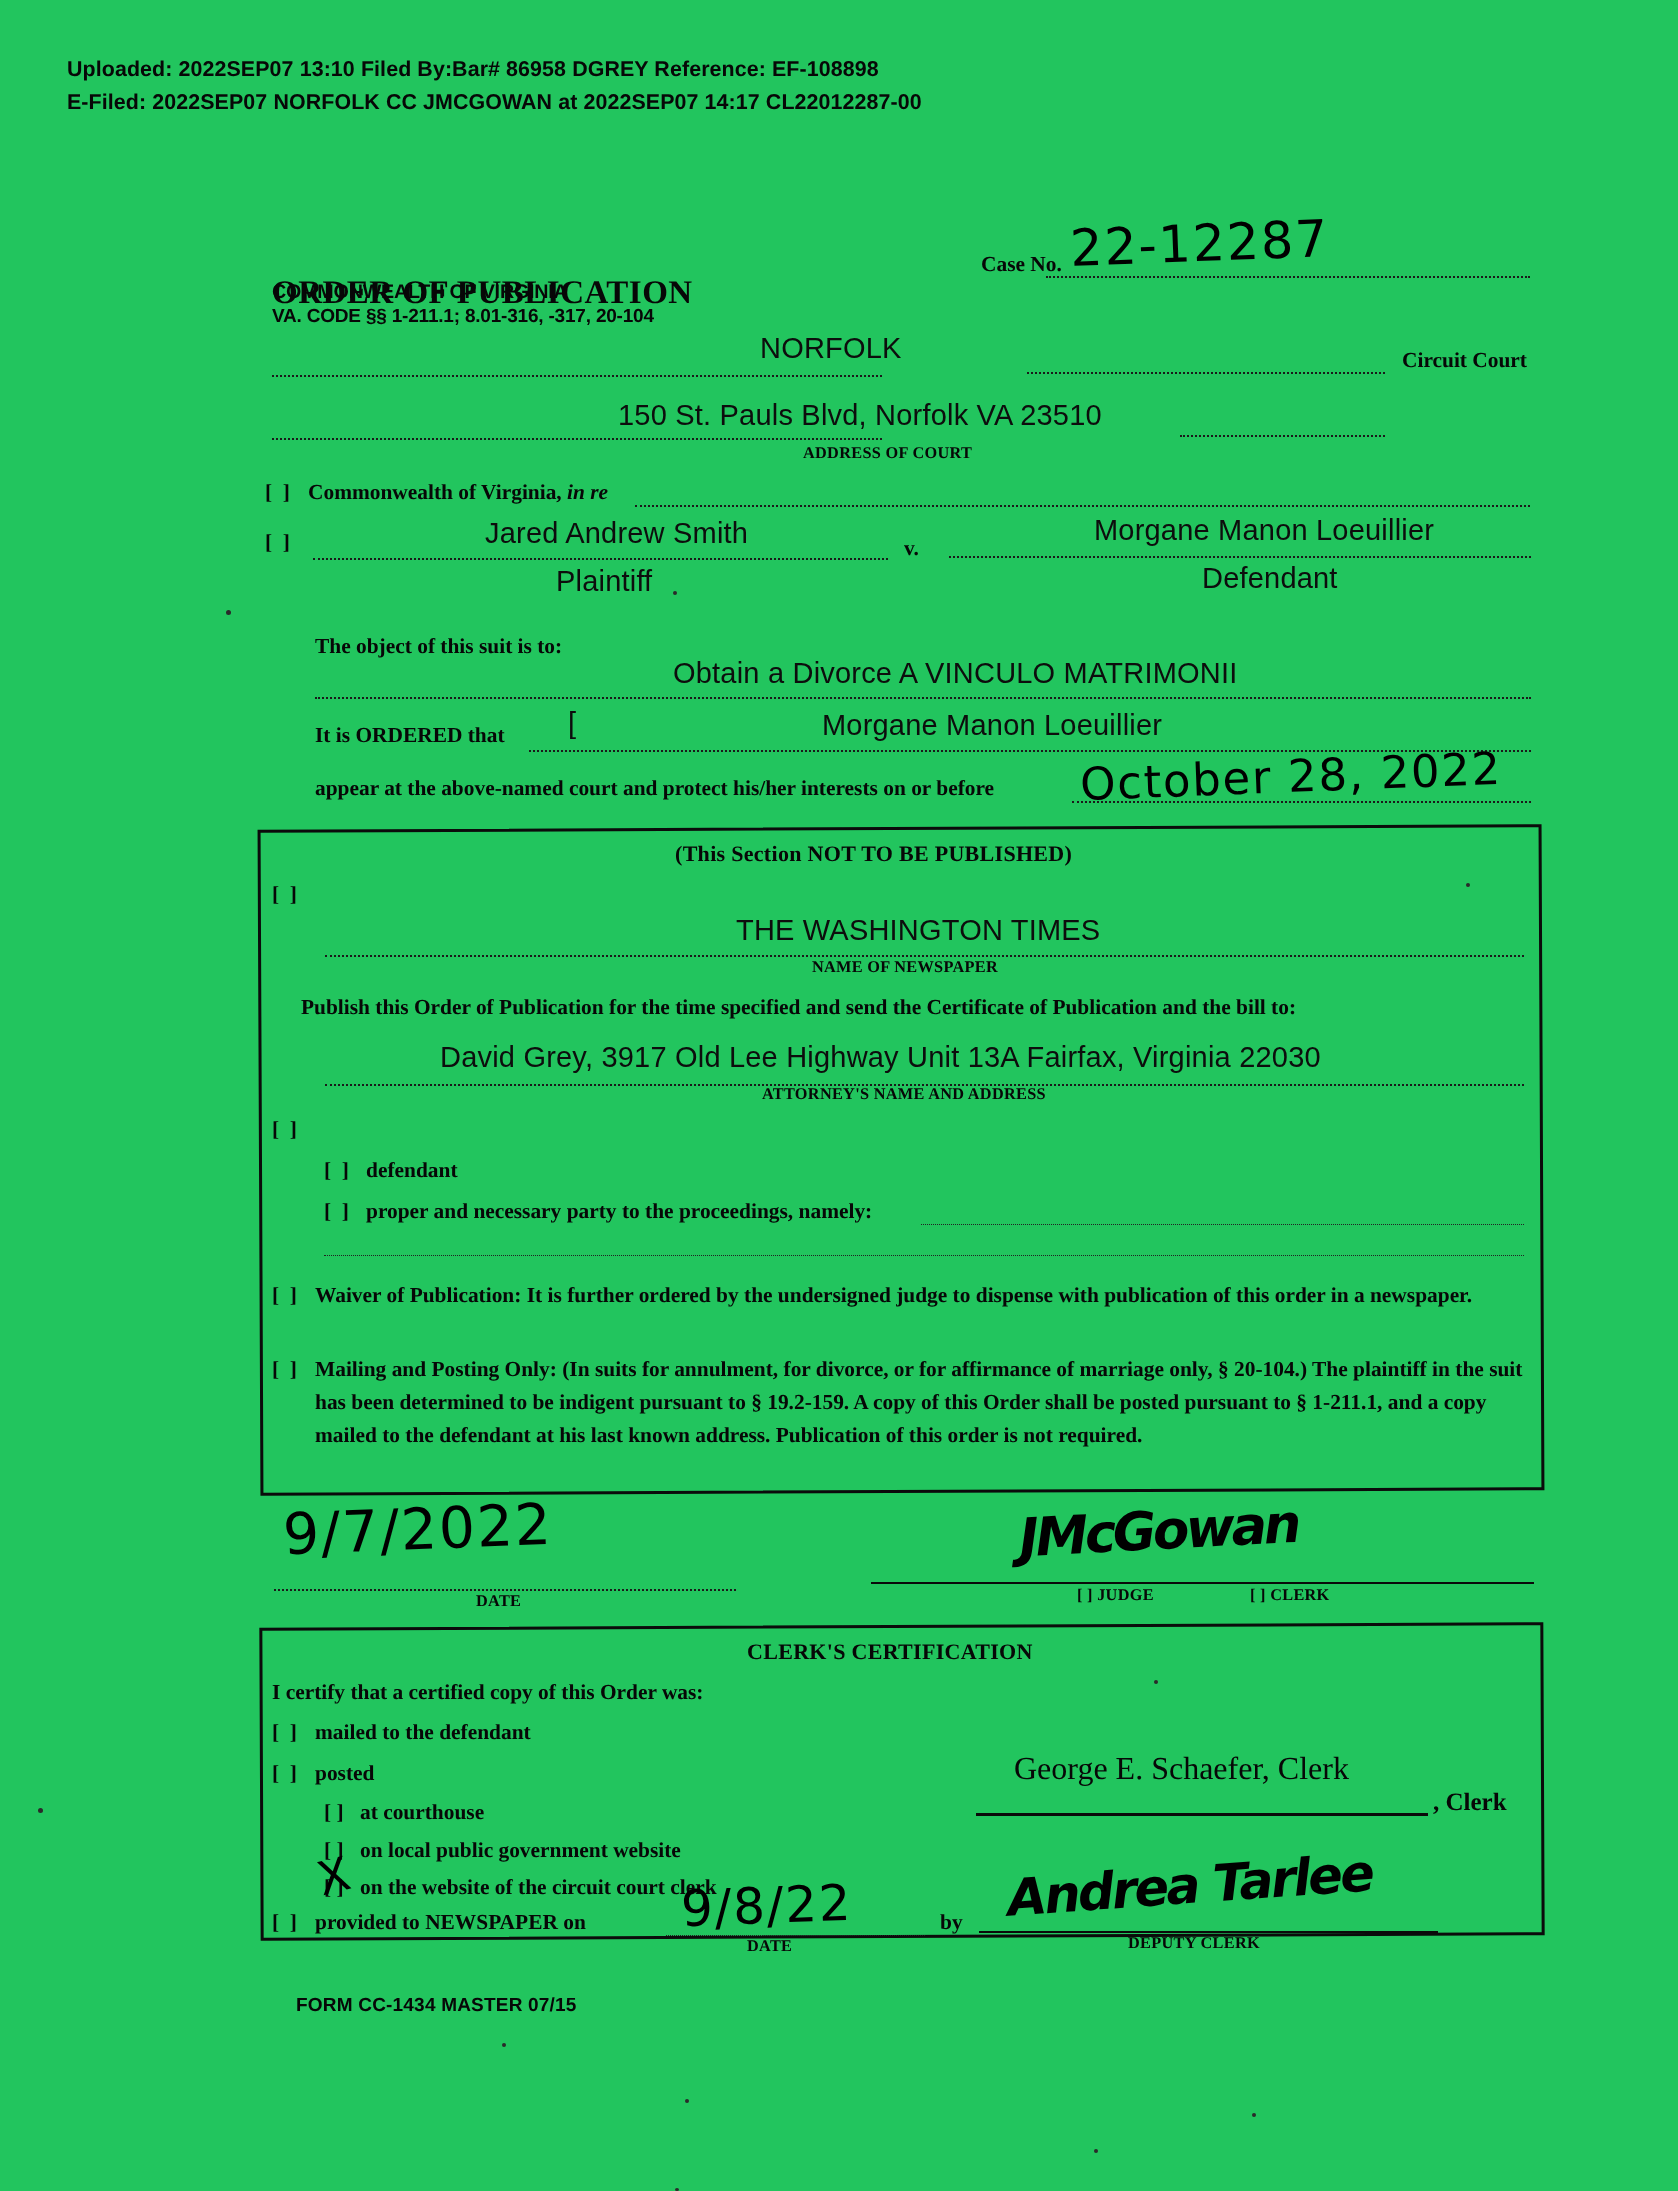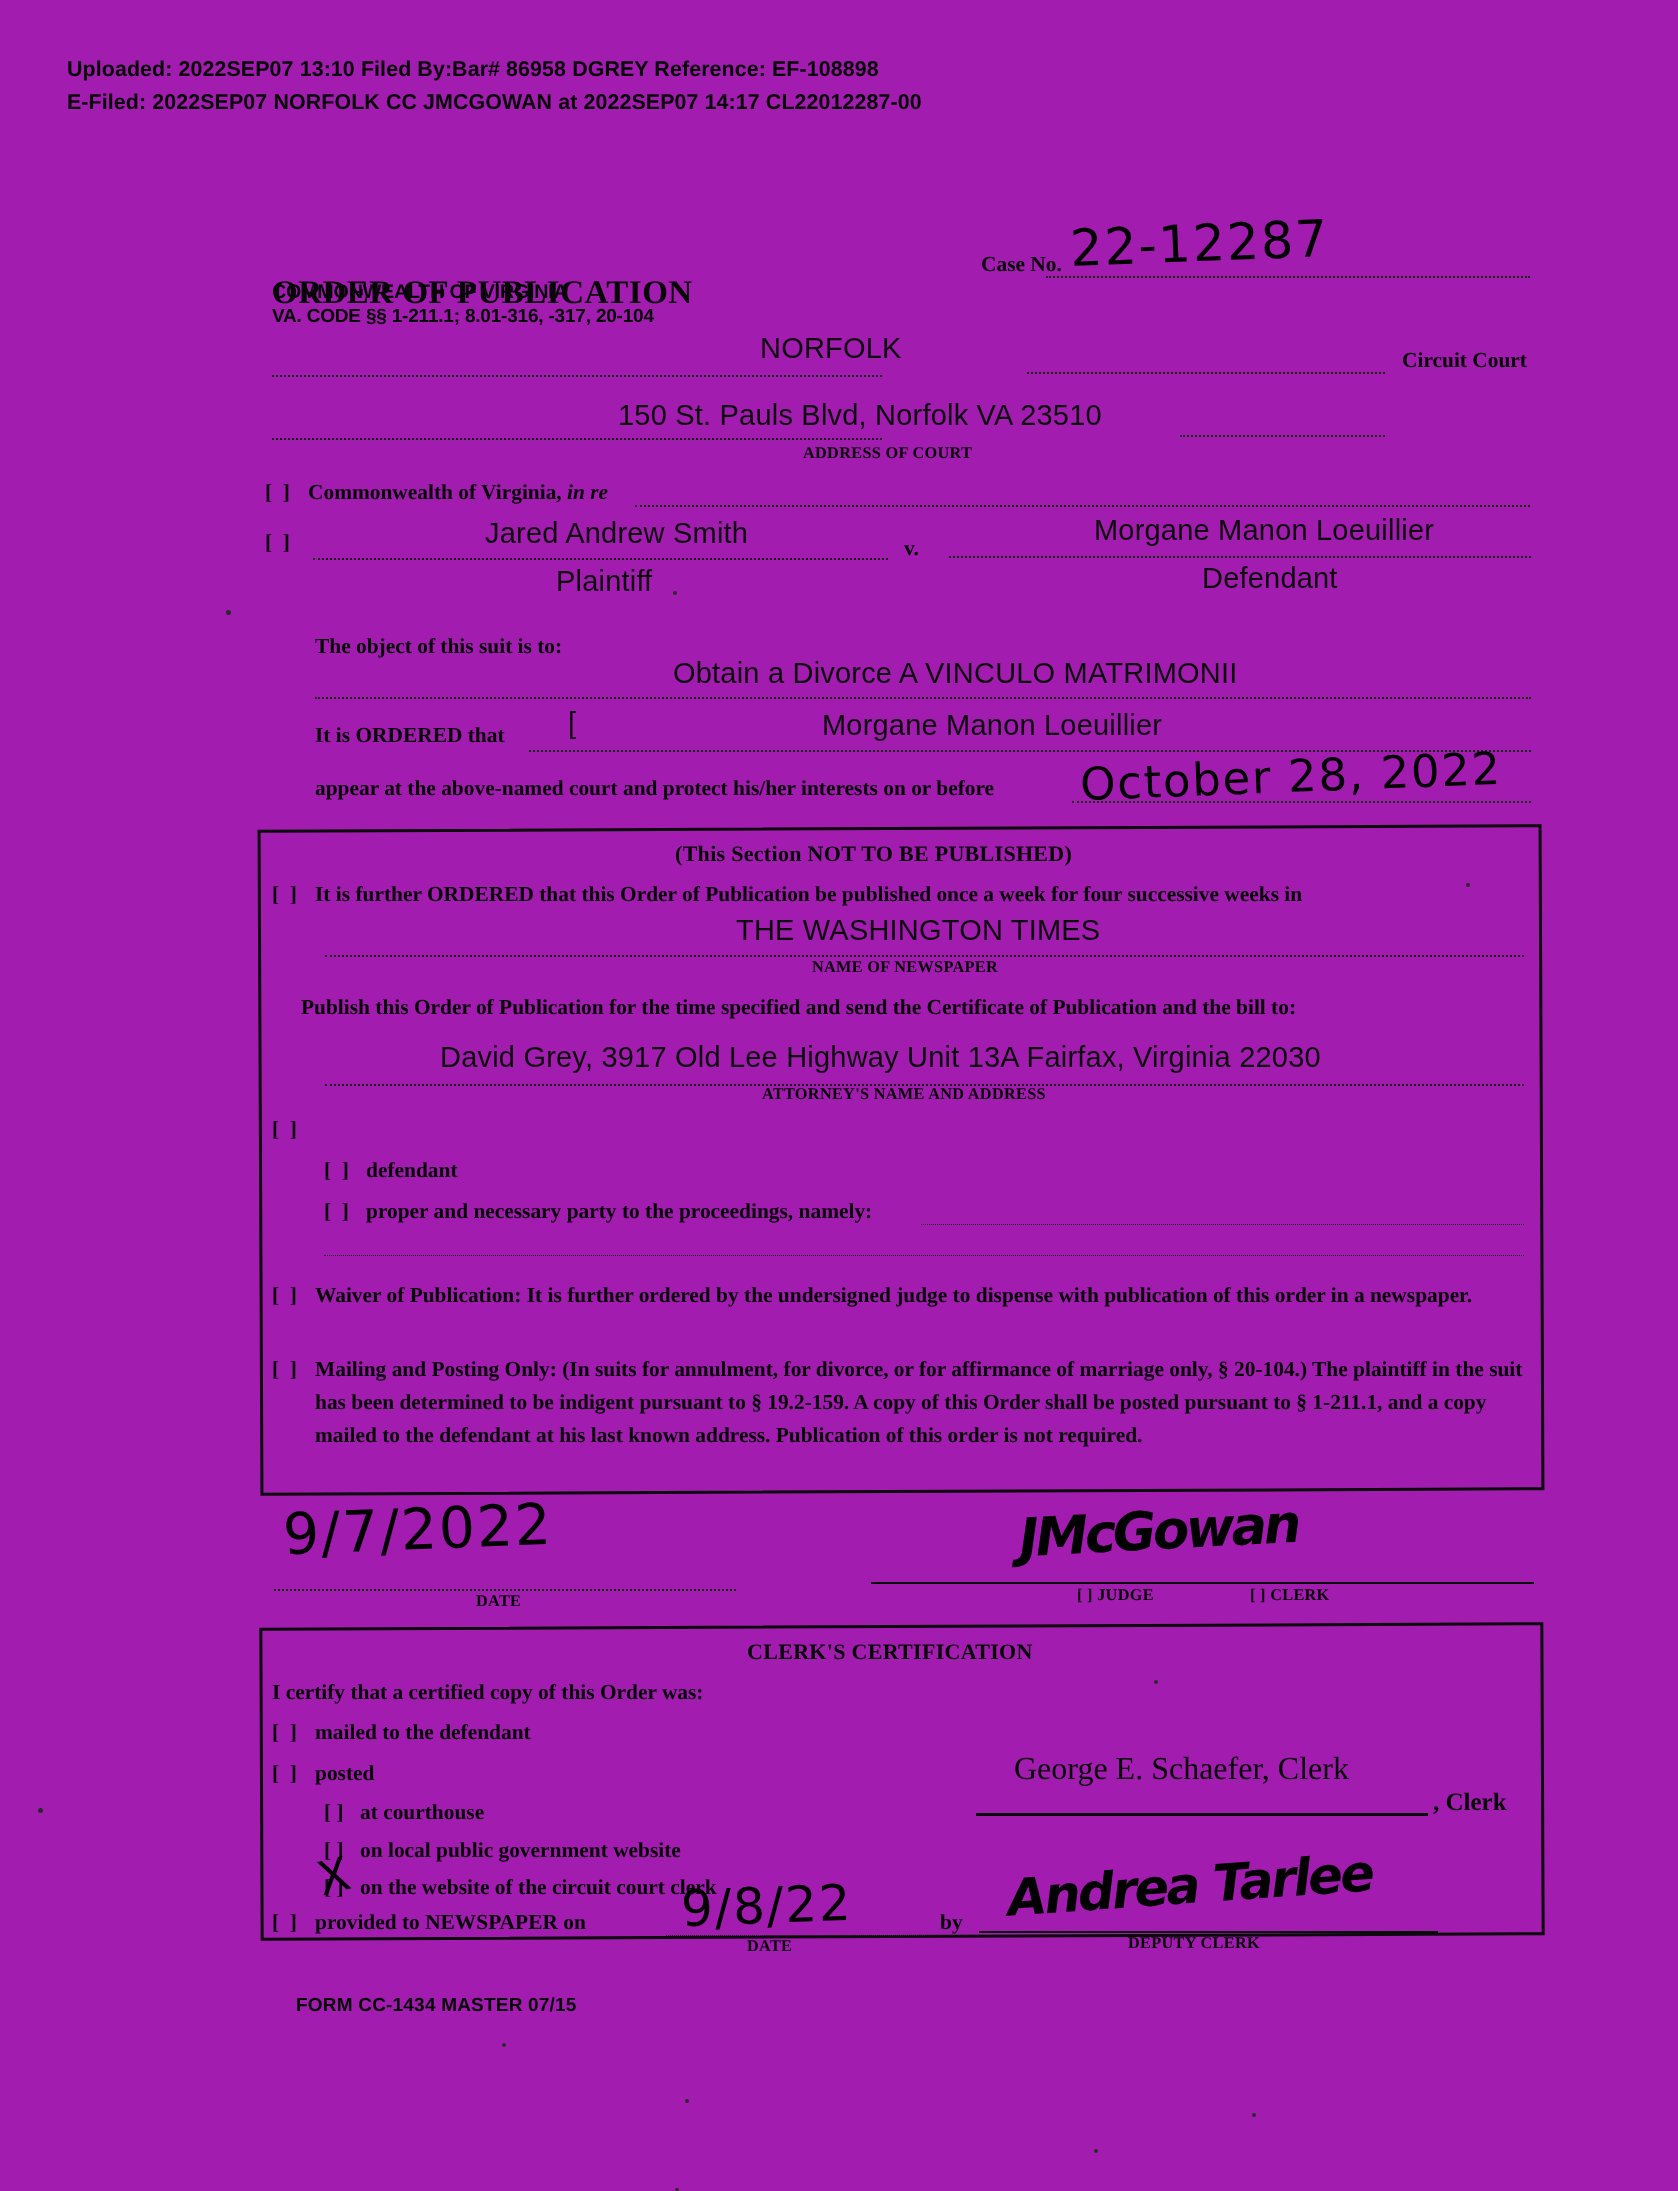--- a/index.html
+++ b/index.html
@@ -8,21 +8,21 @@
     background: #ffffff;
   }
   body {
     font-family: "Liberation Serif", serif;
     color: #000000;
   }
   #page {
     position: relative;
     width: 1679px;
     height: 2192px;
-    background: #a21caf;
+    background: #22c55e;
     overflow: hidden;
   }
 
   
   .abs { position: absolute; }
   .b  { font-weight: bold; }
   .i  { font-style: italic; }
   .nowrap { white-space: nowrap; }
 
   
@@ -203,21 +203,20 @@
 
   <div class="abs body-txt ink" style="left:315px; top:772px;">appear at the above-named court and protect his/her interests on or before</div>
   <div class="dots" style="left:1072px; top:801px; width:459px;"></div>
   <div class="abs hand" style="left:1080px; top:750px; font-size:45px;">October 28, 2022</div>
 
   <div class="framebox" style="left:259px; top:827px; width:1284px; height:666px; transform:rotate(-0.25deg);"></div>
 
   <div class="abs sect-title ink" style="left:675px; top:841px;">(This Section NOT TO BE PUBLISHED)</div>
 
   <div class="abs body-txt cbox ink" style="left:272px; top:878px;">[  ]</div>
-  <div class="abs body-txt ink" style="left:315px; top:878px; width:1199px;">It is further ORDERED that this Order of Publication be published once a week for four successive weeks in</div>
 
   <div class="abs typed fill-lg" style="left:736px; top:914px;">THE WASHINGTON TIMES</div>
   <div class="dots" style="left:325px; top:955px; width:1199px;"></div>
   <div class="abs caption ink" style="left:812px; top:957px;">NAME OF NEWSPAPER</div>
 
   <div class="abs body-txt ink" style="left:301px; top:991px; width:1207px;">Publish this Order of Publication for the time specified and send the Certificate of Publication and the bill to:</div>
 
   <div class="abs typed fill-lg" style="left:440px; top:1041px;">David Grey, 3917 Old Lee Highway Unit 13A Fairfax, Virginia 22030</div>
   <div class="dots" style="left:325px; top:1084px; width:1199px;"></div>
   <div class="abs caption ink" style="left:762px; top:1084px;">ATTORNEY'S NAME AND ADDRESS</div>

